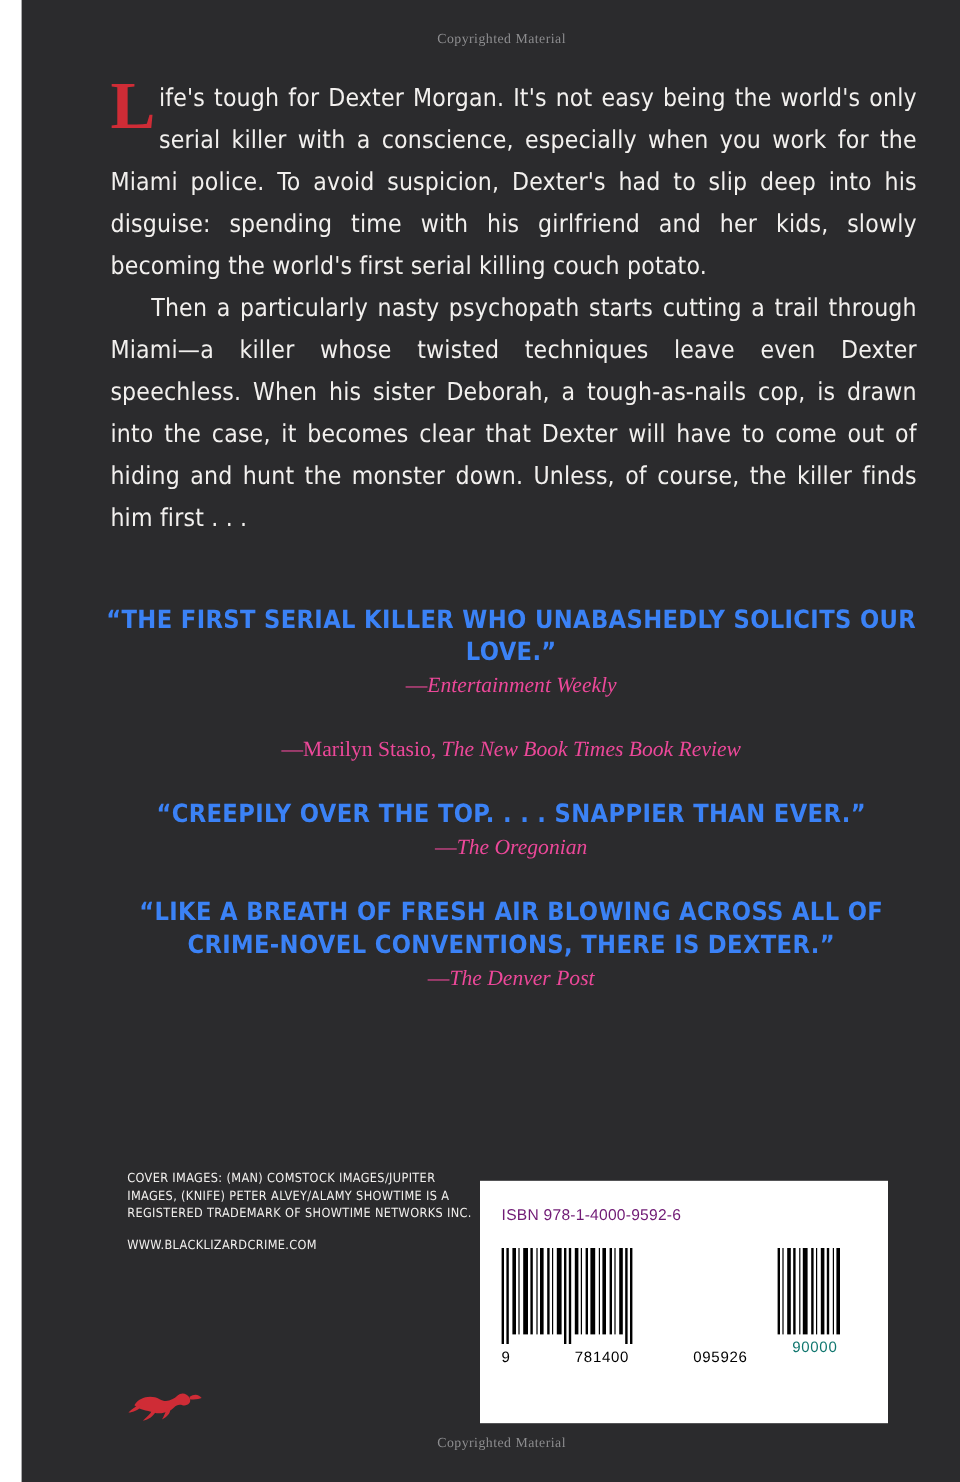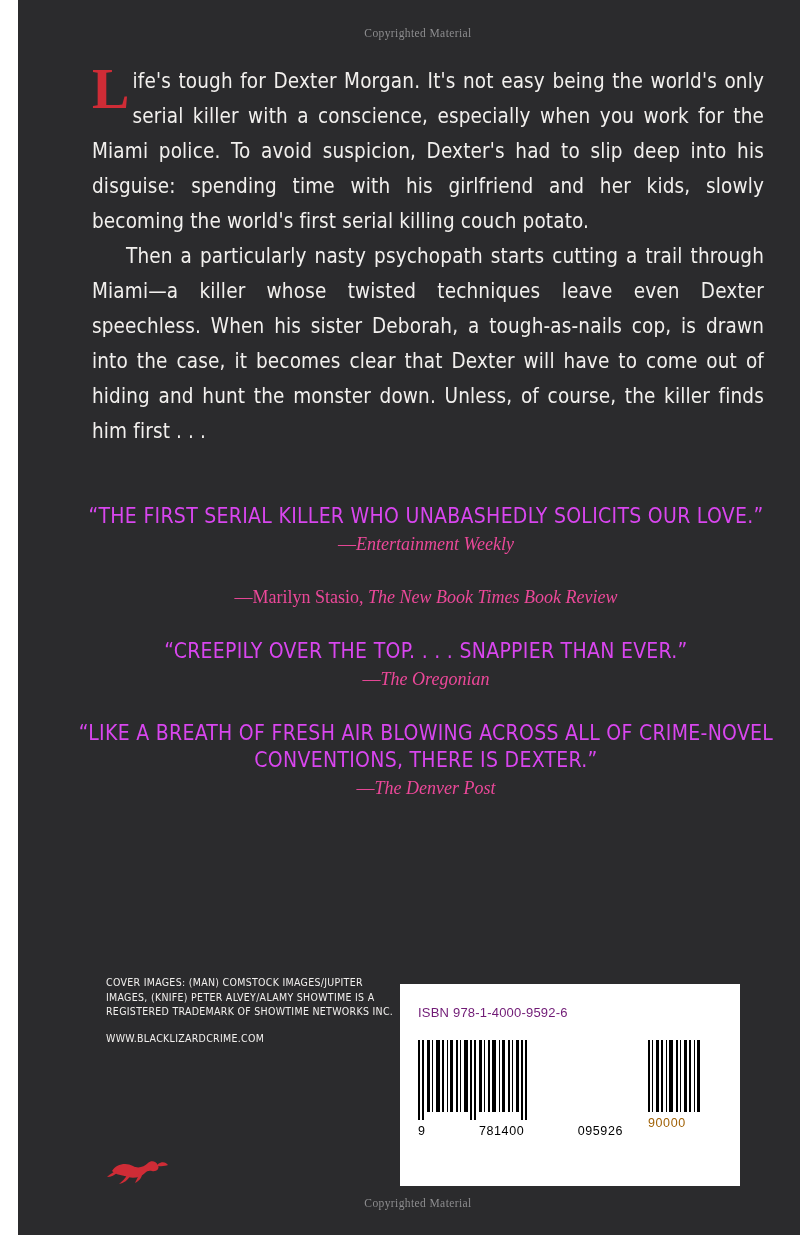--- a/index.html
+++ b/index.html
@@ -64,23 +64,23 @@
   
   .praise {
     position: absolute;
     left: 58px;
     top: 503px;
     width: 700px;
     text-align: center;
   }
   .quote-block { margin-bottom: 29px; }
   .quote-text {
-    color: #d946ef;
+    color: #3b82f6;
     font-family: "DejaVu Sans Condensed", "Liberation Sans Narrow", "Liberation Sans", sans-serif;
-    font-weight: normal;
+    font-weight: bold;
     font-size: 21px;
     line-height: 27px;
     letter-spacing: 0.3px;
     margin: 0 0 2px 0;
     text-align: center;
   }
   .quote-attr {
     color: #ec4899;
     font-family: "Liberation Serif", serif;
     font-size: 18px;
@@ -168,21 +168,22 @@
     font-size: 12.5px;
     letter-spacing: 0.6px;
     display: flex;
     justify-content: space-between;
   }
   .barcode-side-digits {
     position: absolute;
     left: 248px;
     top: 132px;
     width: 62px;
-    color: #a16207;
+    text-align: center;
+    color: #0f766e;
     font-family: "Liberation Sans", sans-serif;
     font-size: 12.5px;
     letter-spacing: 0.6px;
   }
 </style>
 </head>
 <body>
 
 <div id="page">
 

